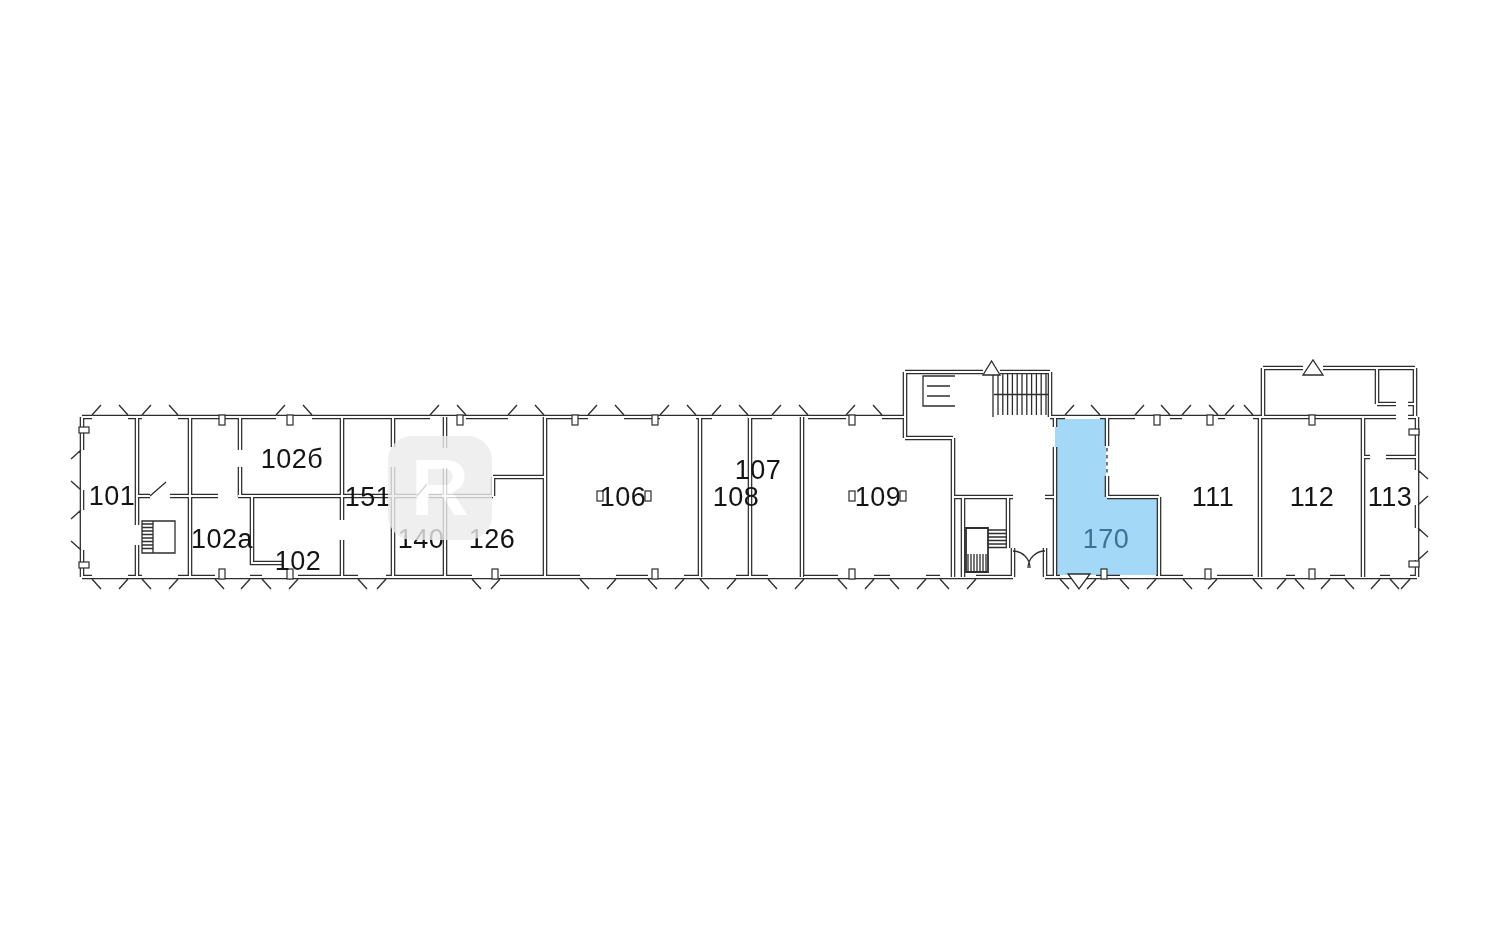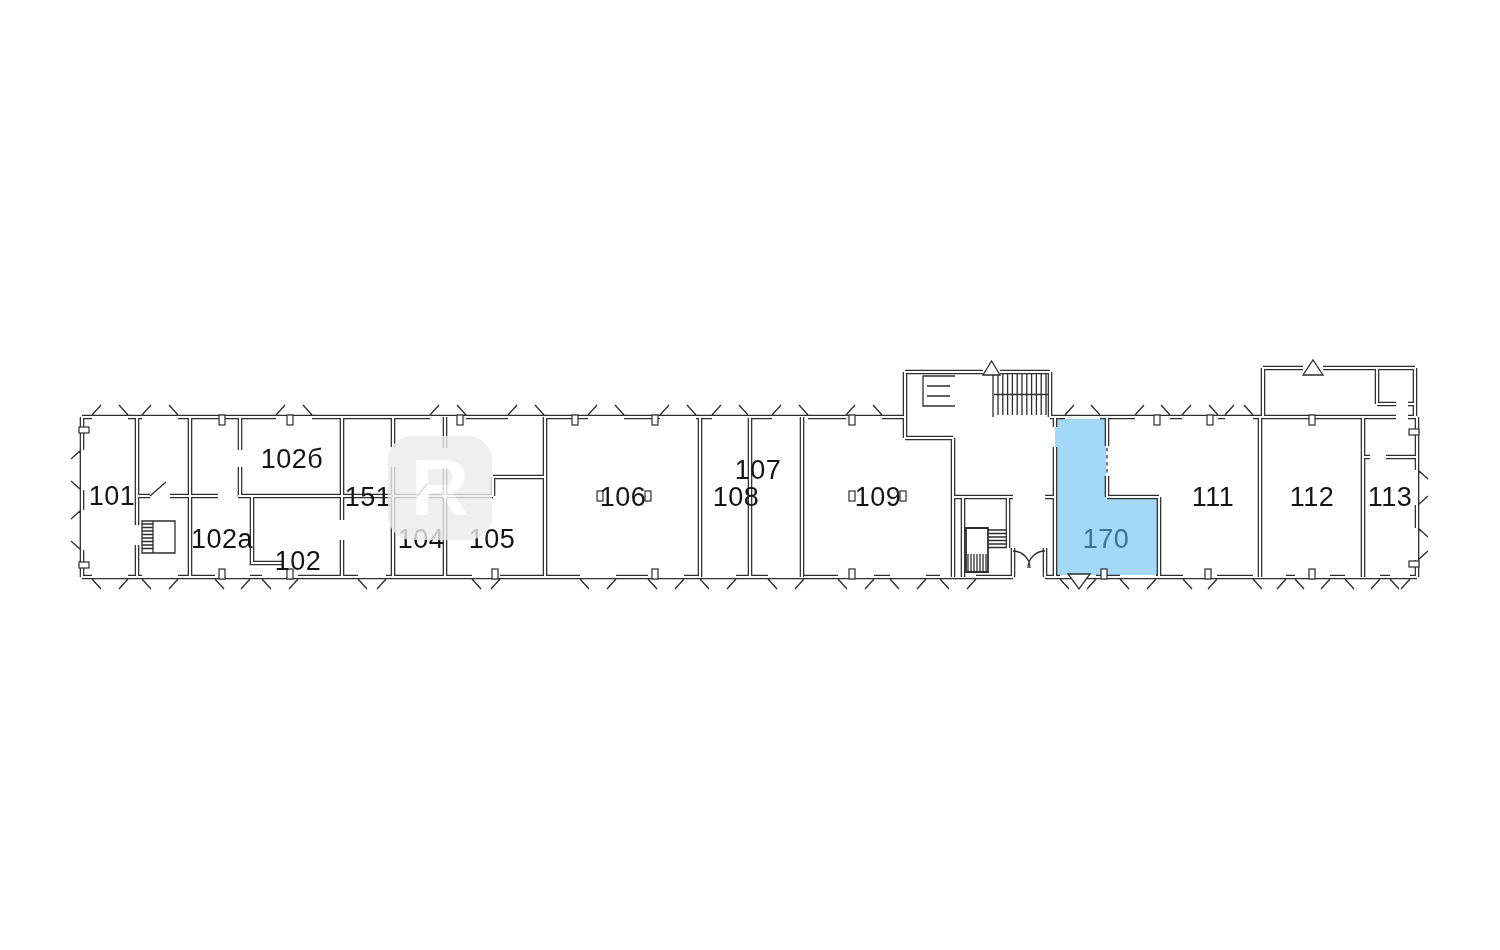--- a/index.html
+++ b/index.html
@@ -151,22 +151,22 @@
       <polygon class="wedge" points="1068,574 1090,574 1079,589"></polygon>
     </g>
   </svg>
 
   <div id="room-labels">
       <div class="room-label" style="left: 112px; top: 496px;">101</div>
       <div class="room-label" style="left: 222px; top: 539px;">102а</div>
       <div class="room-label" style="left: 298px; top: 561px;">102</div>
       <div class="room-label" style="left: 292px; top: 459px;">102б</div>
       <div class="room-label" style="left: 368px; top: 497px;">151</div>
-      <div class="room-label" style="left: 421px; top: 539px;">104</div>
-      <div class="room-label" style="left: 492px; top: 539px;">105</div>
+      <div class="room-label" style="left: 421px; top: 539px;">140</div>
+      <div class="room-label" style="left: 492px; top: 539px;">126</div>
       <div class="room-label" style="left: 623px; top: 497px;">106</div>
       <div class="room-label" style="left: 724px; top: 470px; margin-left: 34px;">107</div>
       <div class="room-label" style="left: 736px; top: 497px;">108</div>
       <div class="room-label" style="left: 878px; top: 497px;">109</div>
       <div class="room-label hl" style="left: 1106px; top: 539px;">170</div>
       <div class="room-label" style="left: 1205px; top: 497px; margin-left: 8px;">111</div>
       <div class="room-label" style="left: 1312px; top: 497px; text-align: right;">112</div>
       <div class="room-label" style="left: 1390px; top: 497px;">113</div>
     </div>
 

